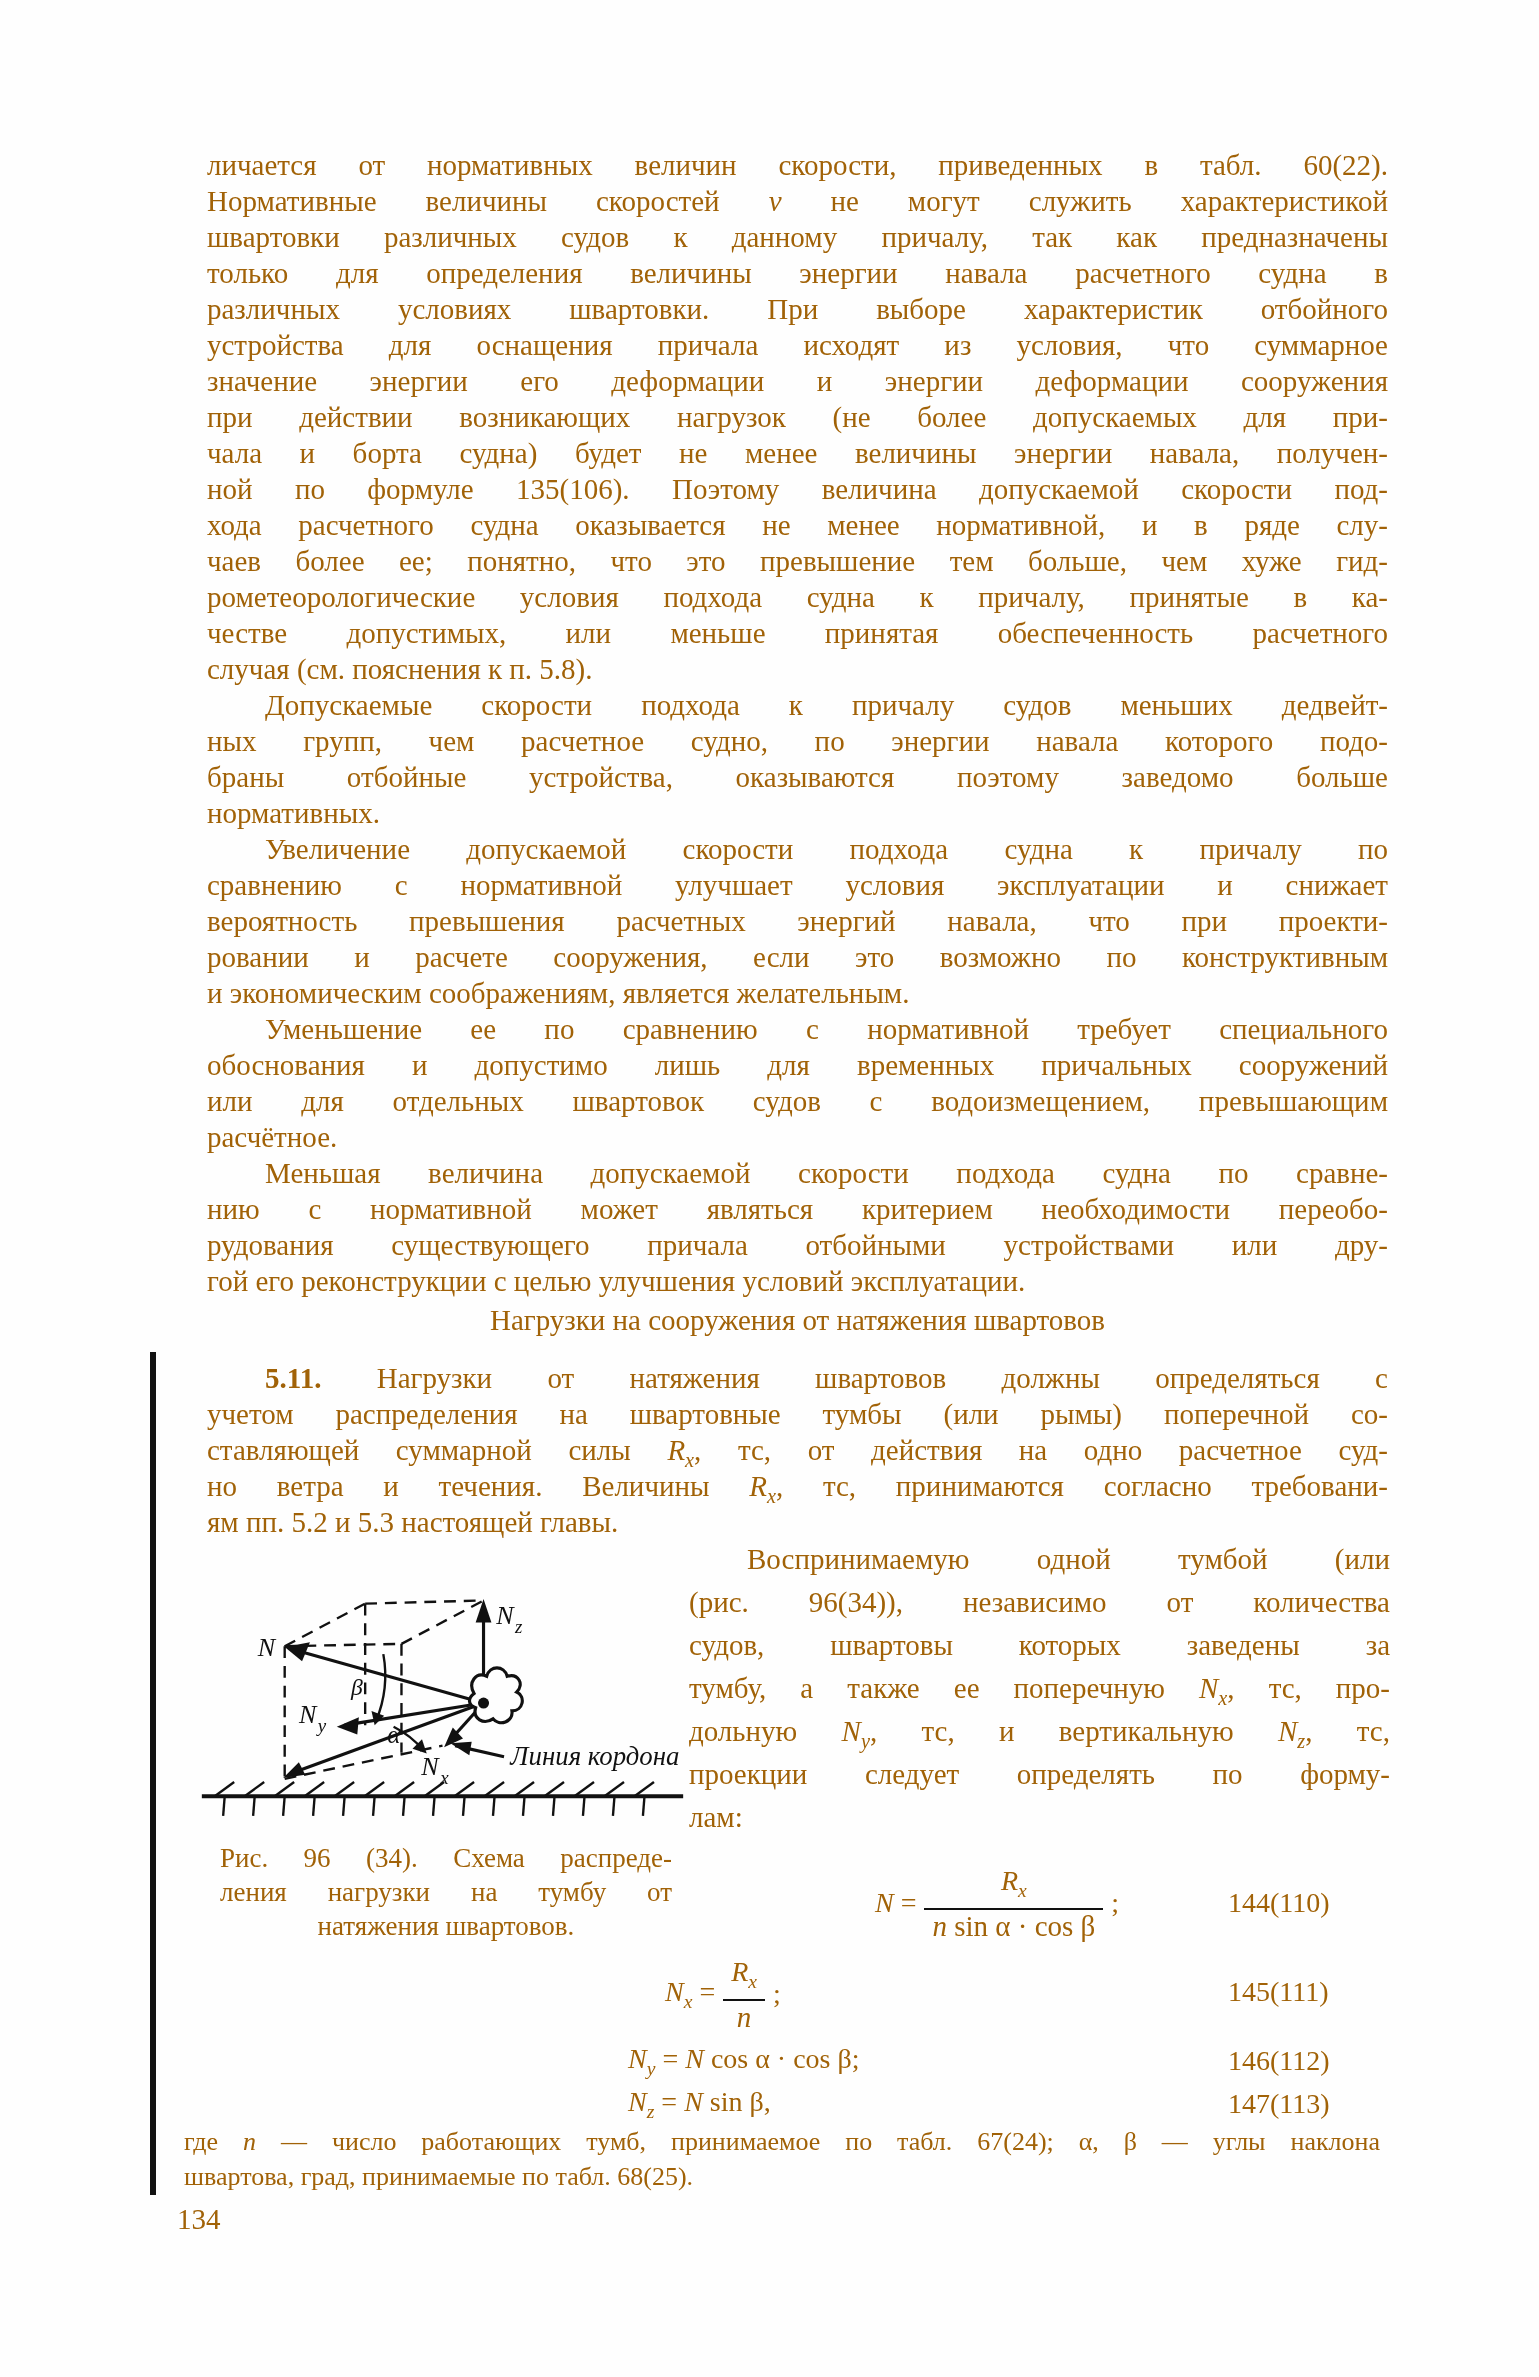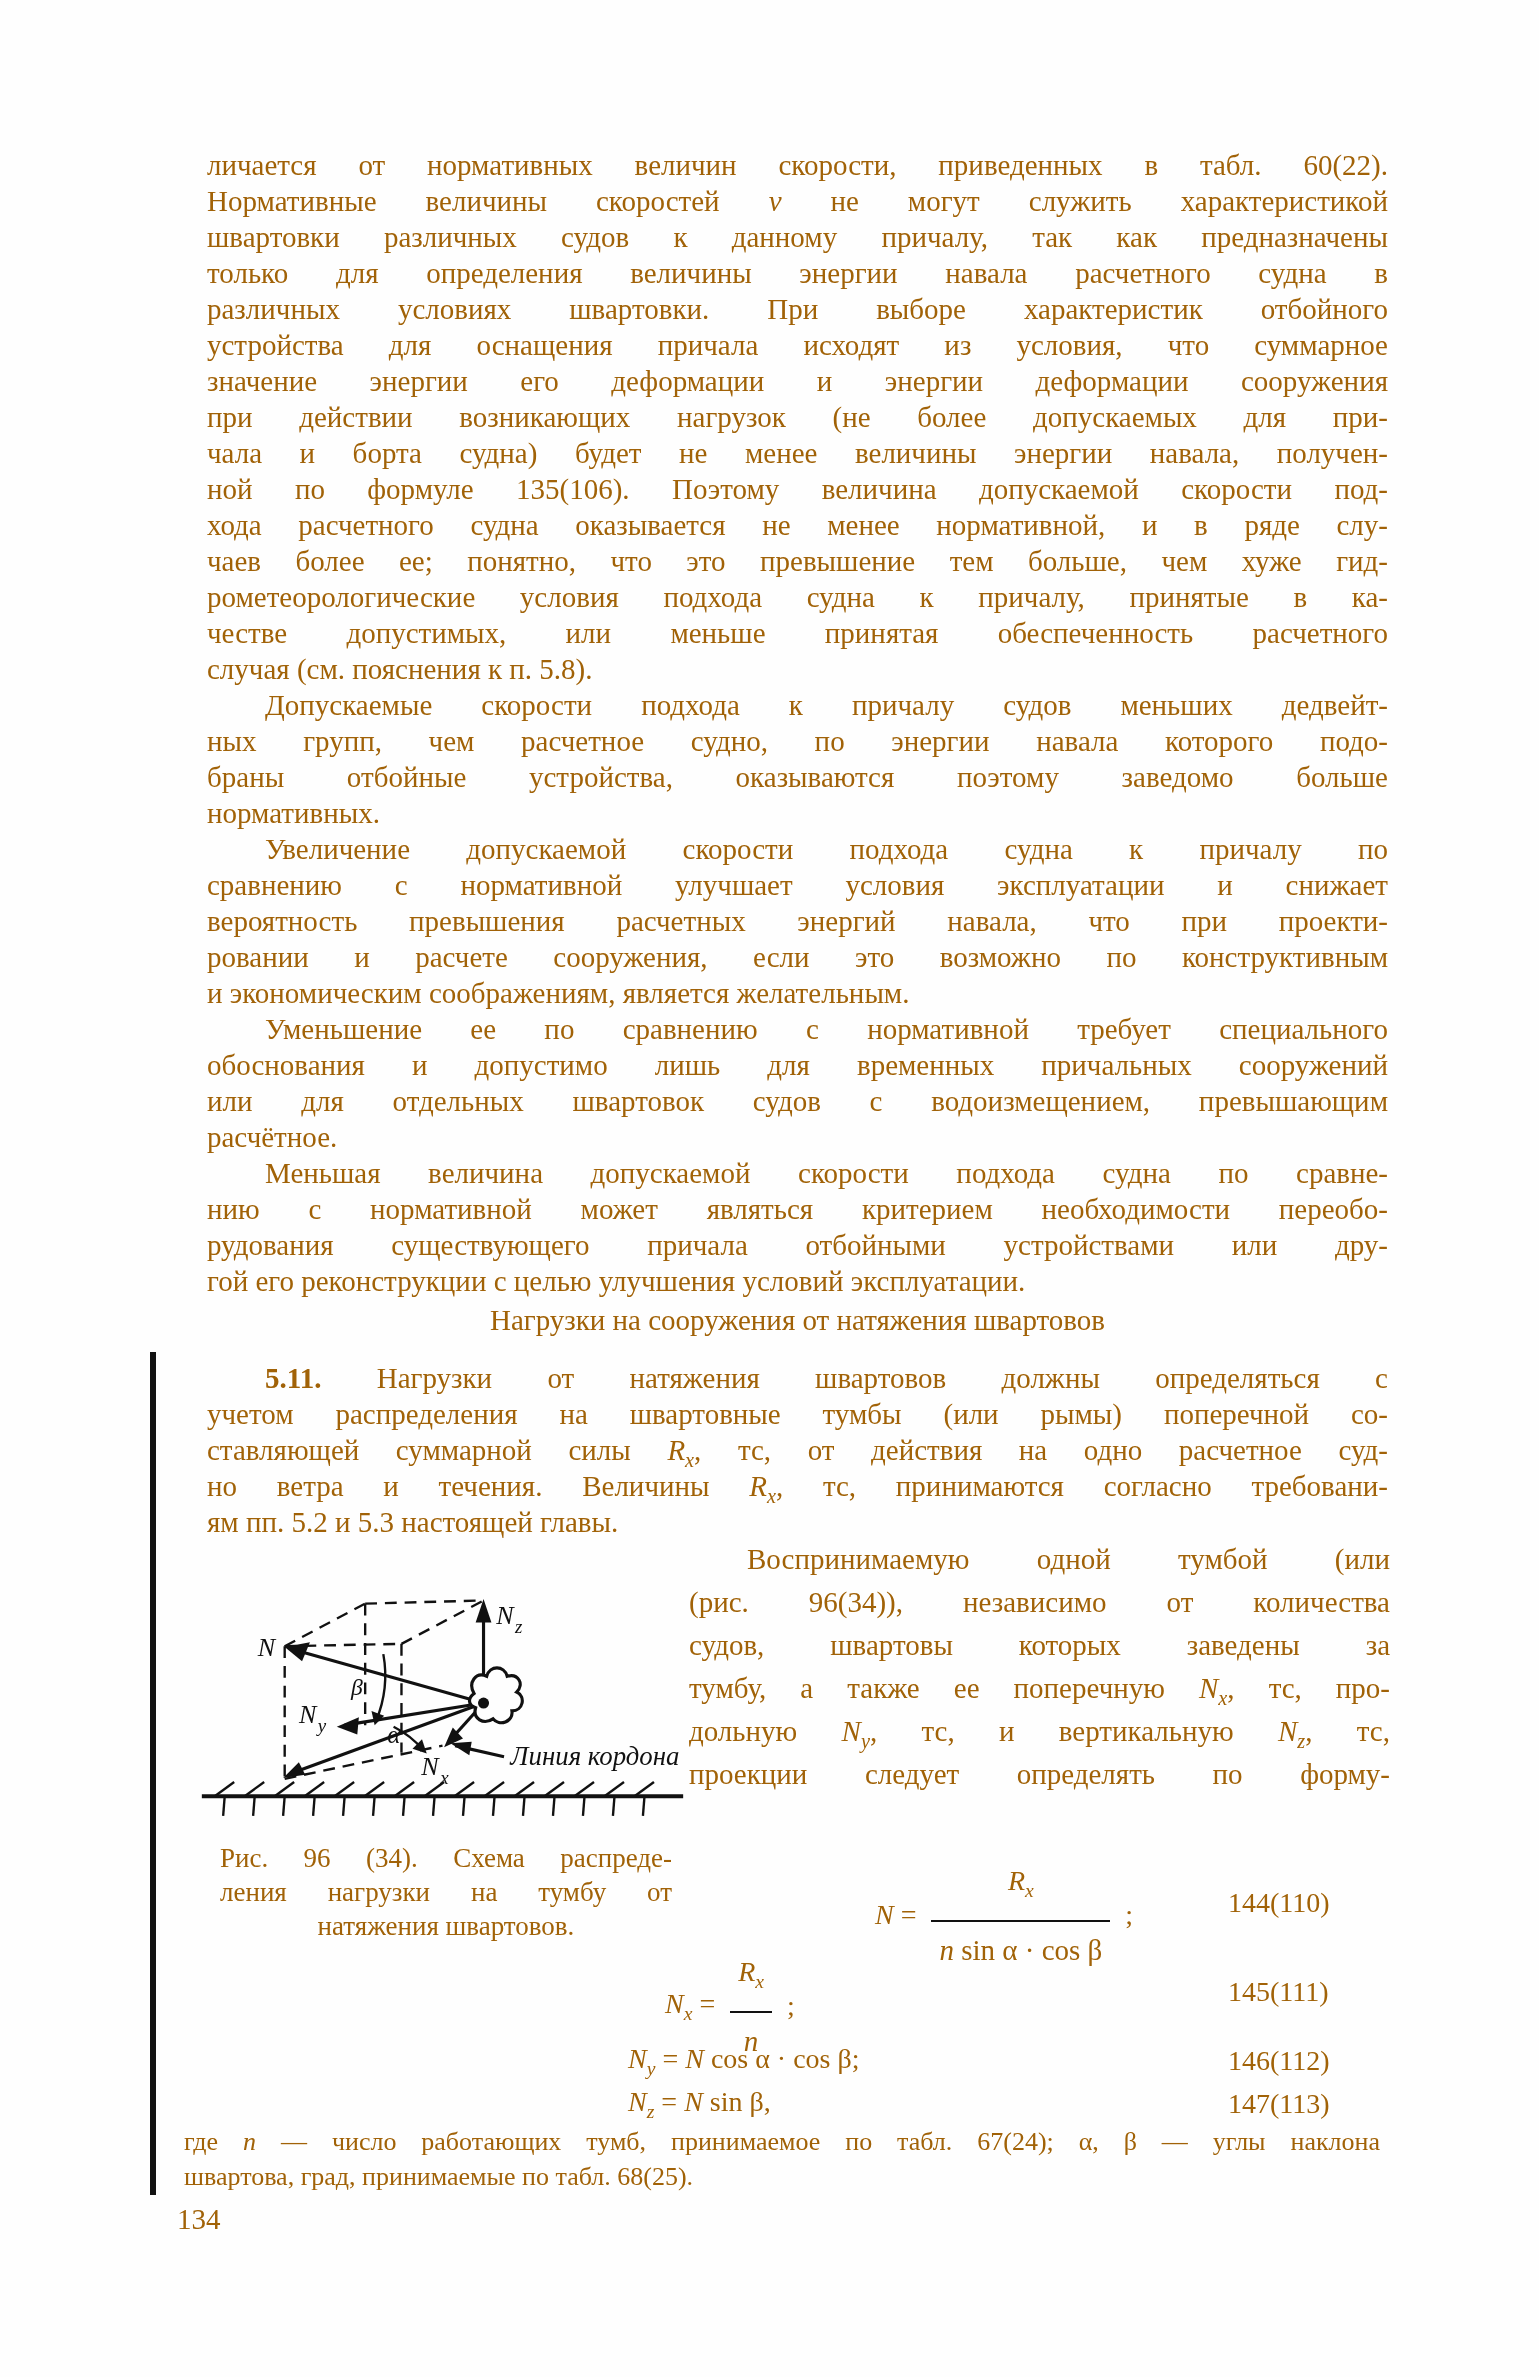--- a/index.html
+++ b/index.html
@@ -14,21 +14,21 @@
   #heading{left:207px;top:1304px;width:1181px;font-size:29px;text-align:center;}
   #p511{left:207px;top:1360px;}
   #rightcol{left:689px;top:1538px;}
   #rightcol .rline{width:701px;height:43px;line-height:43px;font-size:29px;}
   #caption{left:220px;top:1841px;width:452px;font-size:27px;}
   #caption .cline{height:34px;line-height:34px;}
   .cc{text-align:center;text-align-last:center;}
   #figsvg{left:190px;top:1567px;}
   .eq{display:flex;align-items:center;font-size:28px;}
   .eq i, .line i, .rline i, .fnline i{font-style:italic;}
-  .frac{display:inline-flex;flex-direction:column;align-items:center;margin:0 15px;gap:12px;}
+  .frac{display:inline-flex;flex-direction:column;align-items:center;margin:0 8px;}
   .num{font-size:28px;line-height:35px;padding:0 8px;}
   .den{font-size:29px;line-height:33px;padding:0 8px;}
   .bar{height:2.4px;background:#111;align-self:stretch;}
   .eqno{font-size:28px;text-align:left;width:150px;}
   #footnote{left:184px;top:2124px;width:1196px;}
   .fnline{width:1196px;height:35px;line-height:35px;font-size:26px;}
   #pagenum{left:177px;top:2203px;font-size:29px;}
   #changebar{left:150px;top:1352px;width:6.3px;height:843px;background:#121212;}
   sub{font-size:70%;}
   svg text{font-family:"Liberation Serif","DejaVu Serif",serif;fill:#111;}
@@ -177,20 +177,21 @@
     <div class="cline cc">натяжения швартовов.</div>
   </div>
 
   <div id="rightcol" class="abs">
     <div class="rline jl ind">Воспринимаемую одной тумбой (или</div>
     <div class="rline jl">(рис. 96(34)), независимо от количества</div>
     <div class="rline jl">судов, швартовы которых заведены за</div>
     <div class="rline jl">тумбу, а также ее поперечную <i>N<sub>x</sub></i>, тс, про-</div>
     <div class="rline jl">дольную <i>N<sub>y</sub></i>, тс,  и вертикальную <i>N<sub>z</sub></i>, тс,</div>
     <div class="rline jl">проекции следует определять по форму-</div>
+    <div class="rline el">лам:</div>
   </div>
 
   <div class="abs eq" style="left:875px;top:1863px;">
     <span><i>N</i> =</span>
     <span class="frac">
       <span class="num"><i>R<sub>x</sub></i></span>
       <span class="bar"></span>
       <span class="den"><i>n</i> sin α · cos β</span>
     </span>
     <span>;</span>

